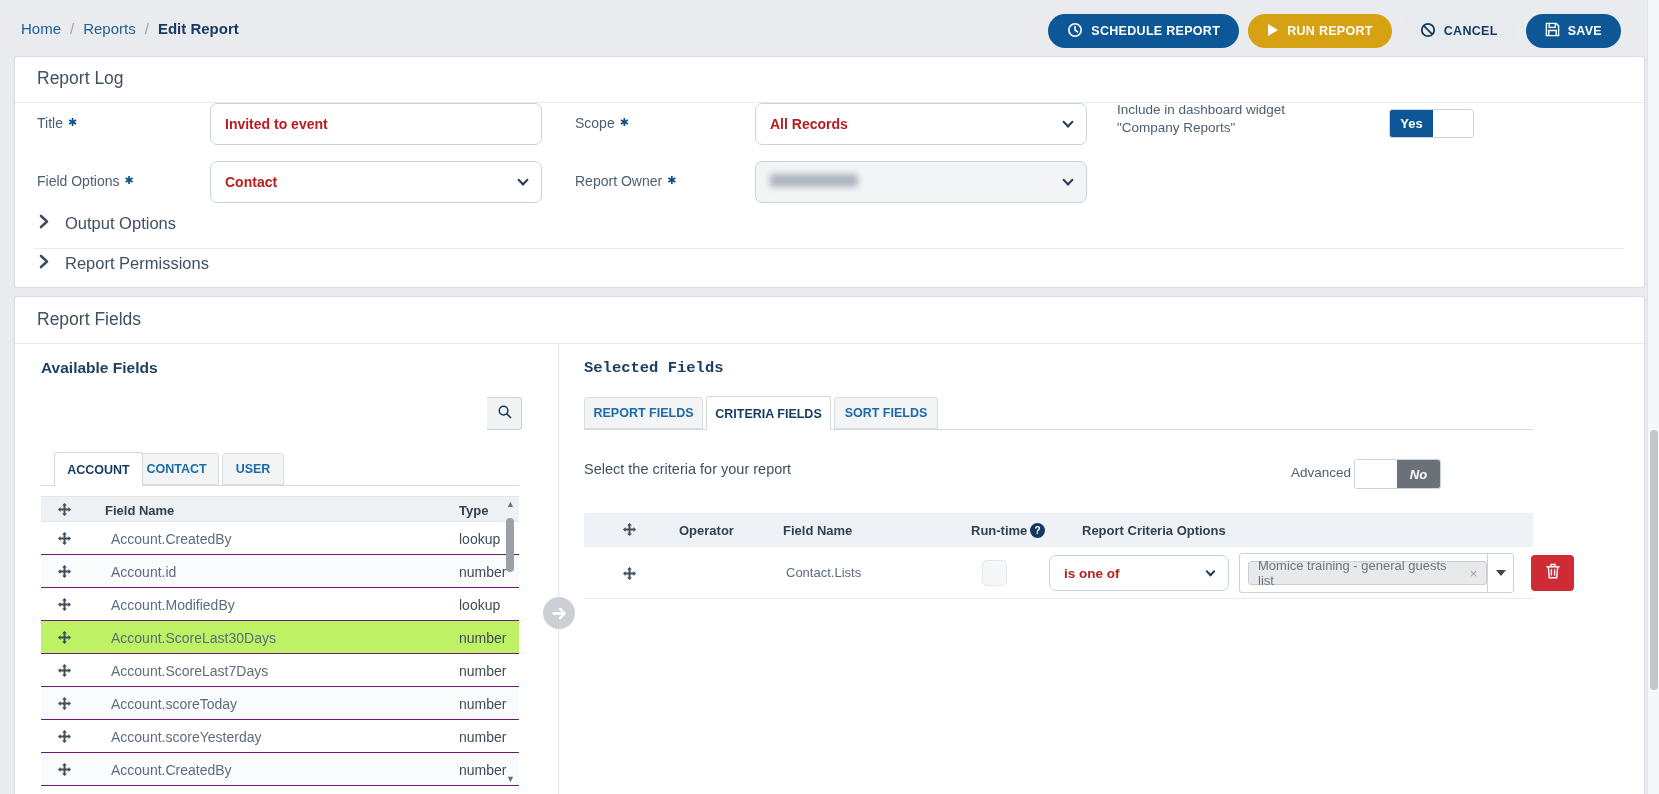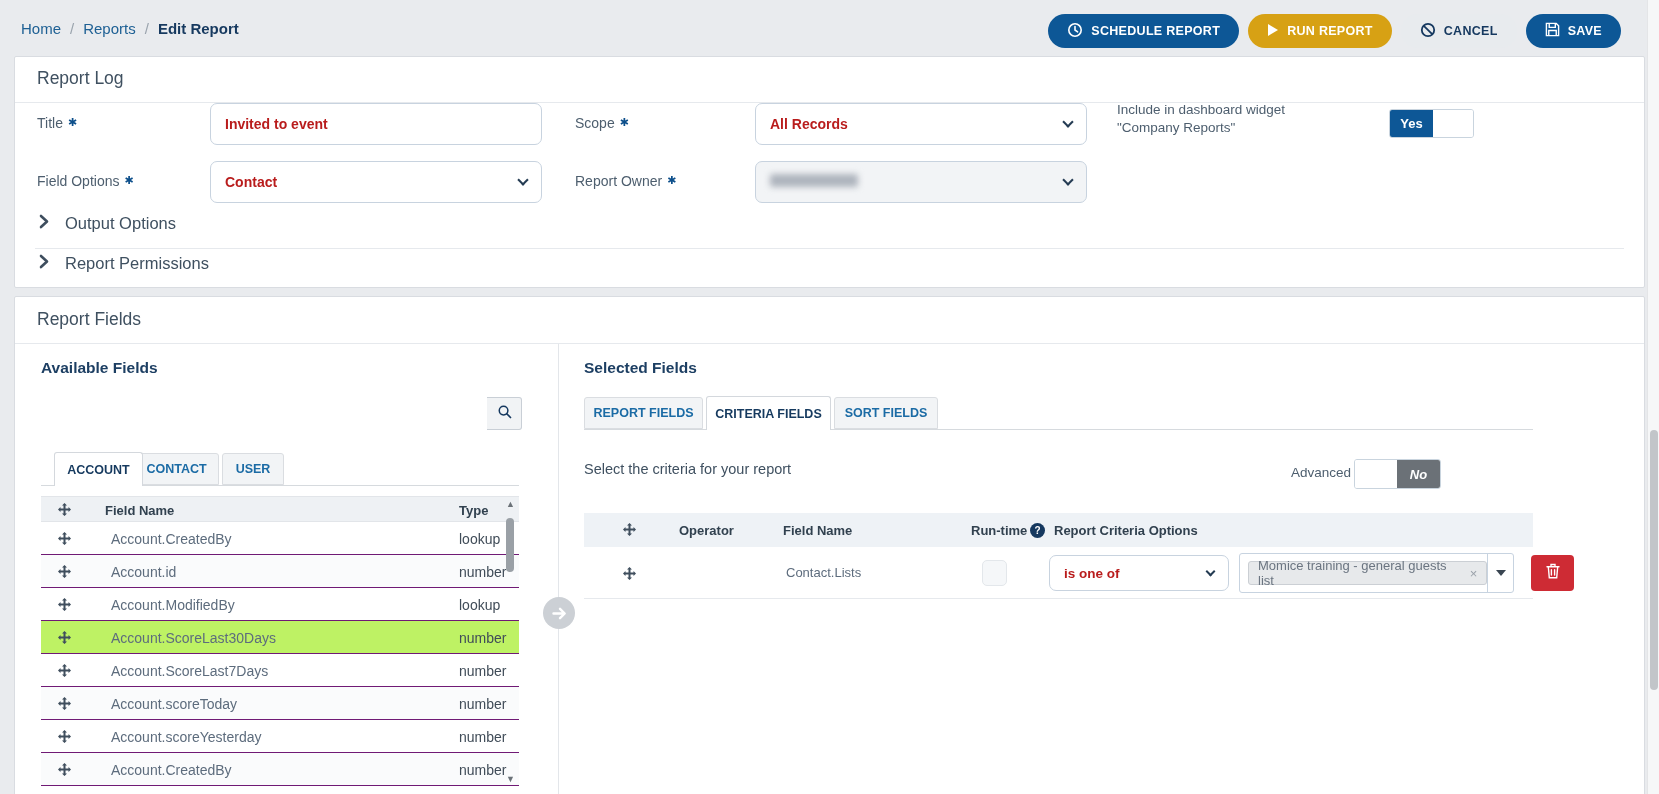--- a/index.html
+++ b/index.html
@@ -266,21 +266,21 @@
             <path d="M6.5 0L9 2.5H7.5v3h3V4L13 6.5 10.5 9V7.5h-3v3H9L6.5 13 4 10.5h1.5v-3h-3V9L0 6.5 2.5 4v1.5h3v-3H4z"></path>
           </svg></span>
       <span class="abs row-name" style="left:70px; top:9px;">Account.CreatedBy</span>
       <span class="abs row-type" style="left:418px; top:9px;">number</span>
     </div>
 
     <div class="abs sb-arrow" style="left:491px; top:203px;">▲</div>
     <div class="abs" style="left:491px; top:221px; width:8px; height:54px; background:#9aa0a6; border-radius:4px;"></div>
     <div class="abs sb-arrow" style="left:491px; top:478px;">▼</div>
 
-    <div class="abs panel-h" style="left:569px; top:62px;">Selected Fields</div>
+    <div class="abs panel-h" style="left:569px; top:62px;font-family:Liberation Mono, monospace;">Selected Fields</div>
 
     <div class="abs hr" style="left:569px; width:949px; top:132px; border-color:#d6dade;"></div>
     <div class="tab" style="left:569px; top:100px; width:119px;">REPORT FIELDS</div>
     <div class="tab tab-active" style="left:691px; top:99px; width:125px;">CRITERIA FIELDS</div>
     <div class="tab" style="left:819px; top:100px; width:104px;">SORT FIELDS</div>
 
     <div class="abs" style="left:569px; top:164px; font-size:14.5px; color:#3f5060;">Select the criteria for your report</div>
 
     <div class="abs lbl" style="left:1276px; top:168px; font-size:13.5px;">Advanced</div>
     <div class="abs toggle" style="left:1339px; top:162px; width:87px; height:30px;font-style:italic;">
@@ -289,21 +289,21 @@
     </div>
 
     <div class="abs crit-head" style="left:569px; top:216px; width:949px; height:34px;">
       <span class="abs mv" style="left:39px; top:10px;"><svg class="mv" viewBox="0 0 13 13">
             <path d="M6.5 0L9 2.5H7.5v3h3V4L13 6.5 10.5 9V7.5h-3v3H9L6.5 13 4 10.5h1.5v-3h-3V9L0 6.5 2.5 4v1.5h3v-3H4z"></path>
           </svg></span>
       <span class="abs" style="left:95px; top:10px;">Operator</span>
       <span class="abs" style="left:199px; top:10px;">Field Name</span>
       <span class="abs" style="left:387px; top:10px;">Run-time</span>
       <span class="abs qmark" style="left:446px; top:10px;">?</span>
-      <span class="abs" style="left:470px; top:10px;">Report Criteria Options</span>
+      <span class="abs" style="left:498px; top:10px;">Report Criteria Options</span>
     </div>
 
     <div class="abs" style="left:569px; top:250px; width:949px; height:52px; border-bottom:1px solid #e6e9ed;">
       <span class="abs mv" style="left:39px; top:19px;"><svg class="mv" viewBox="0 0 13 13">
             <path d="M6.5 0L9 2.5H7.5v3h3V4L13 6.5 10.5 9V7.5h-3v3H9L6.5 13 4 10.5h1.5v-3h-3V9L0 6.5 2.5 4v1.5h3v-3H4z"></path>
           </svg></span>
       <span class="abs" style="left:202px; top:18px; font-size:13px; color:#5d6c7d;">Contact.Lists</span>
       <span class="abs chkbox" style="left:398px; top:13px;"></span>
       <div class="abs fld sel" style="left:465px; top:8px; width:180px; height:36px; font-size:13.5px;">
         <span class="val">is one of</span>

